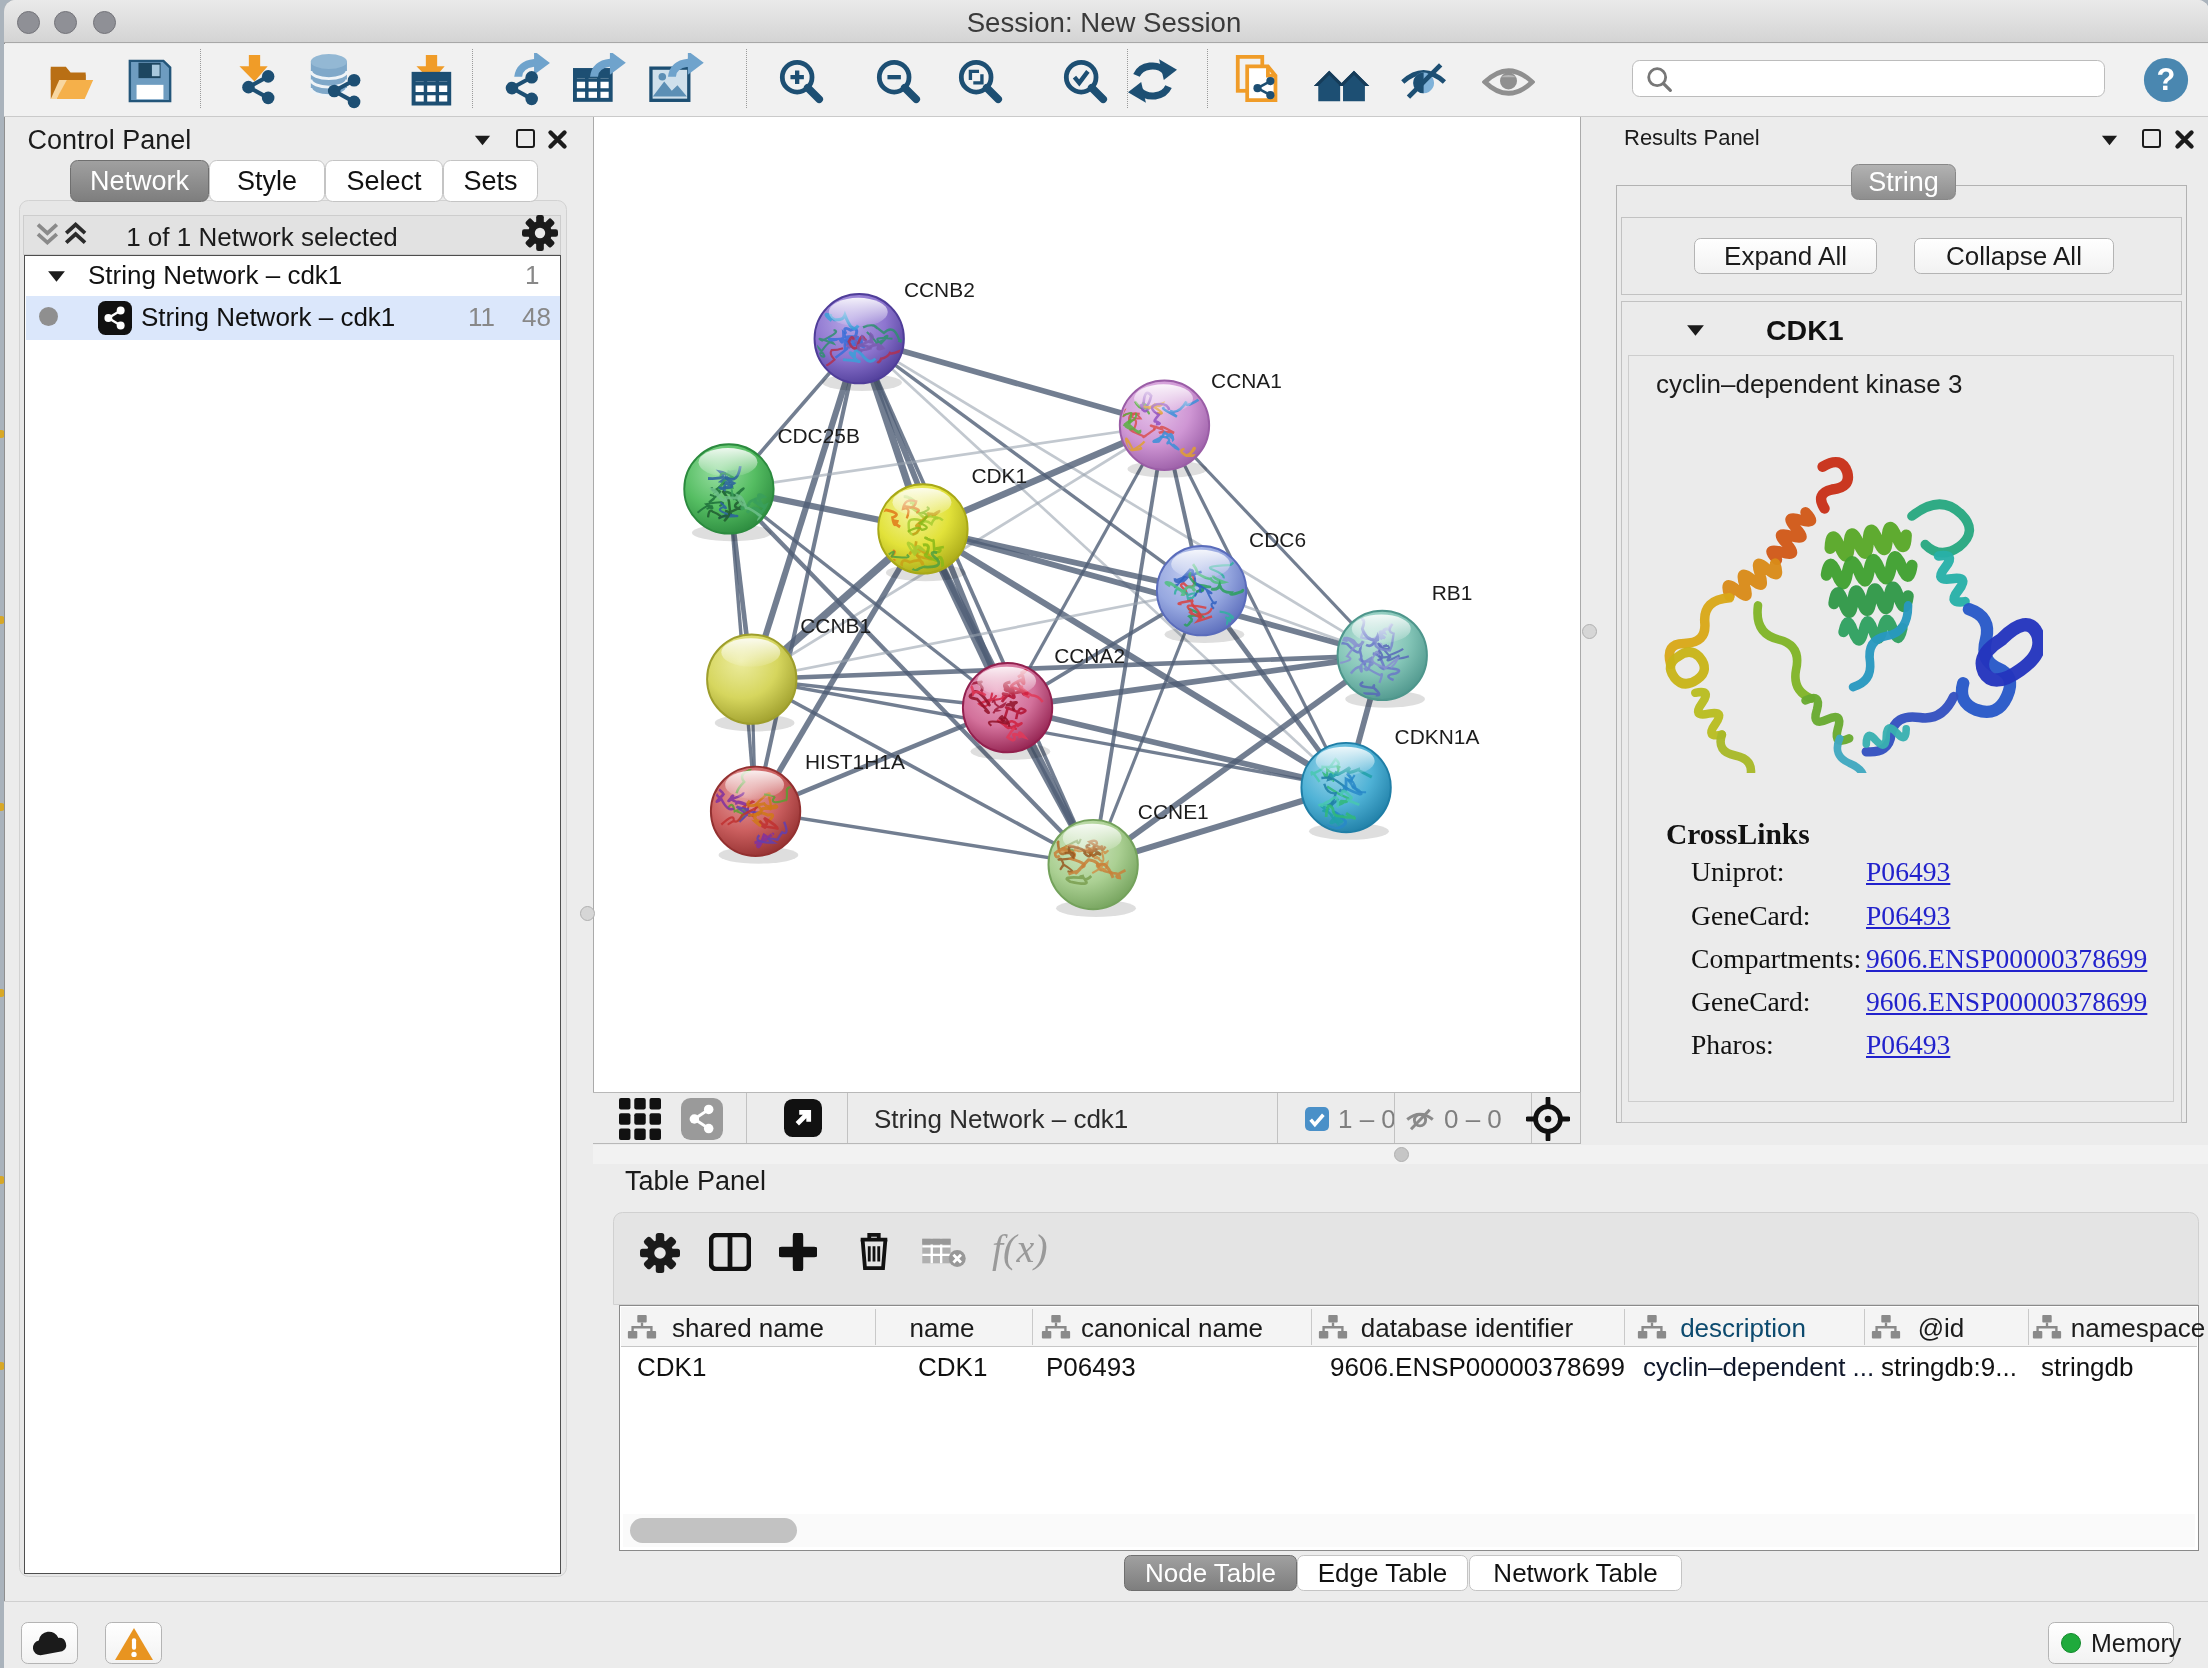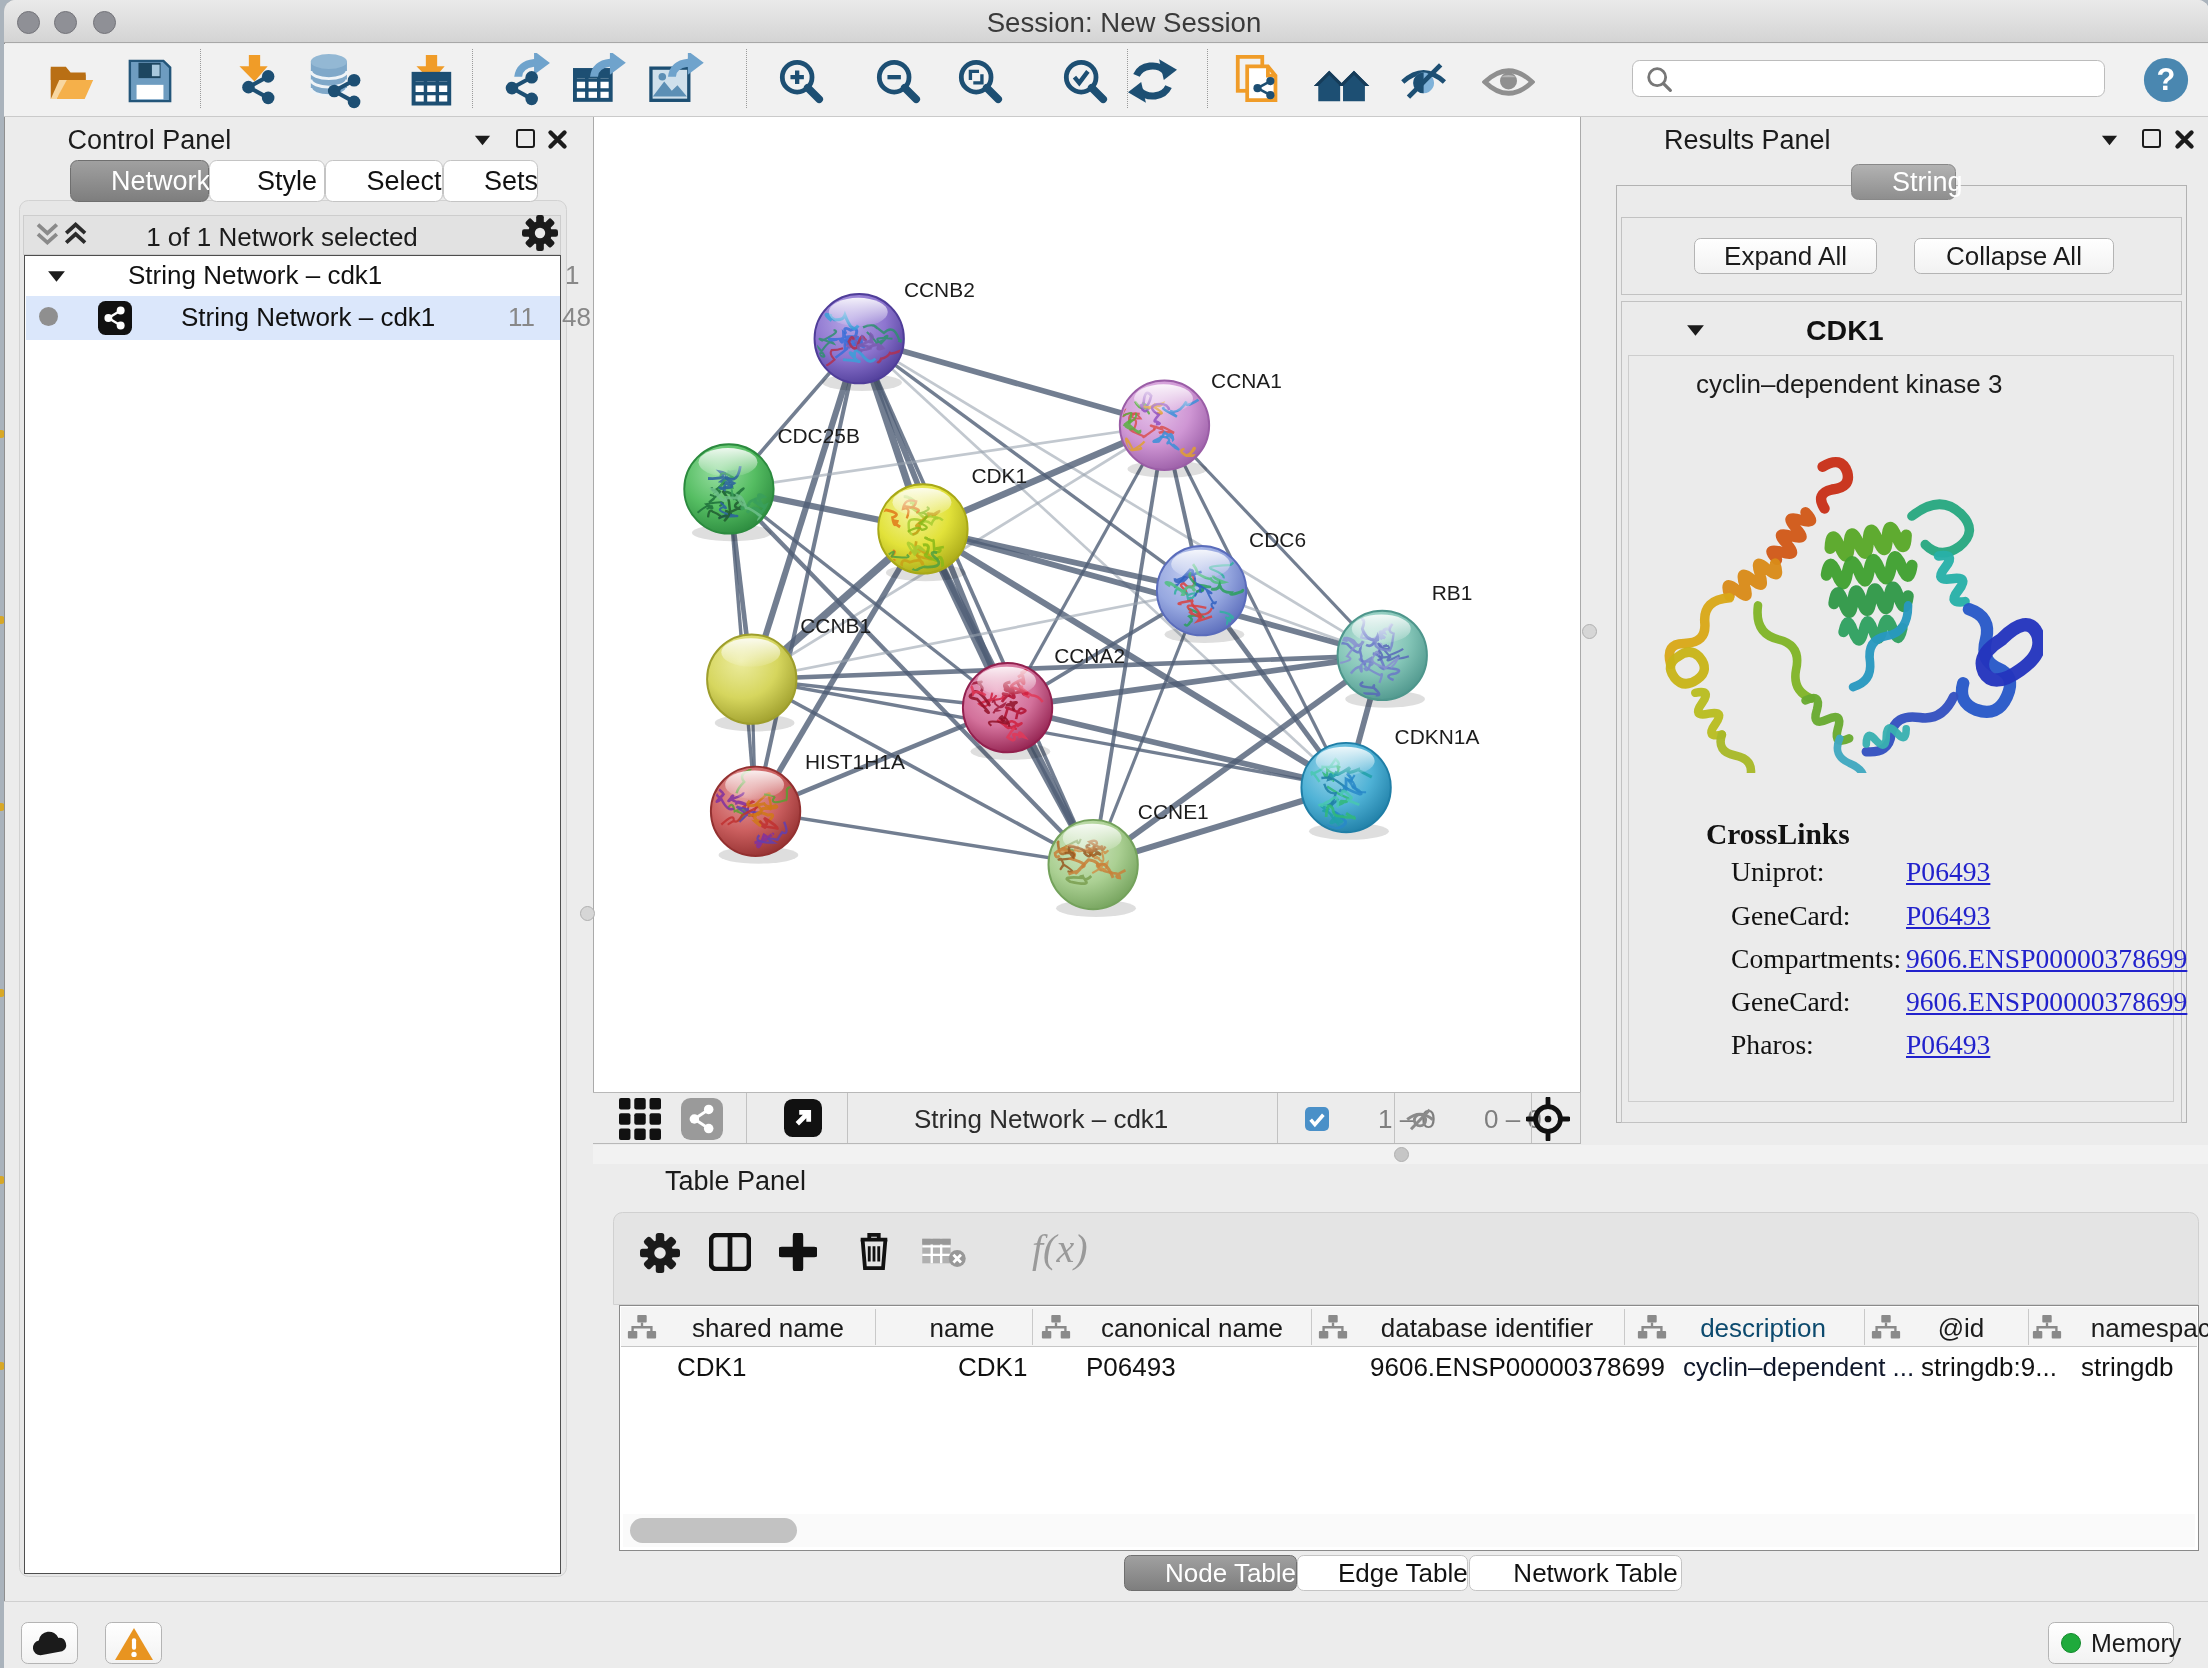--- a/index.html
+++ b/index.html
@@ -1,17 +1,17 @@
 <!DOCTYPE html>
 <html style="font-size:15px"><head><meta charset="utf-8"><style>
 * { margin:0; padding:0; box-sizing:border-box; }
 body { width:2208px; height:1668px; position:relative; overflow:hidden;
   font-family:"Liberation Sans", sans-serif; background:#aab3bc; }
 .abs { position:absolute; }
-.t { position:absolute; white-space:nowrap;padding-left:40px; }
+.t { position:absolute; white-space:nowrap; }
 .nlab { font-family:"Liberation Sans", sans-serif; font-size:22px; fill:#1c1c1c; }
 .btn { position:absolute; background:linear-gradient(#ffffff,#f2f2f2); border:1.4px solid #b4b4b4;
   border-radius:6.7px; text-align:center; color:#1b1b1b; }
 .slink { color:#2222cc; text-decoration:underline; font-family:"Liberation Serif", serif; }
 </style></head><body>
 
 <div class="abs" style="left:-2.9px;top:430px;width:7.6px;height:7.6px;border-radius:50%;background:#d8a827"></div>
 <div class="abs" style="left:-2.9px;top:616px;width:7.6px;height:7.6px;border-radius:50%;background:#d8a827"></div>
 <div class="abs" style="left:-2.9px;top:803px;width:7.6px;height:7.6px;border-radius:50%;background:#d8a827"></div>
 <div class="abs" style="left:-2.9px;top:989px;width:7.6px;height:7.6px;border-radius:50%;background:#d8a827"></div>
@@ -663,21 +663,21 @@
     <circle cx="23" cy="23" r="3.5" fill="#111"></circle>
     <g stroke="#111" stroke-width="5" stroke-linecap="round">
       <line x1="23" y1="1.5" x2="23" y2="10"></line>
       <line x1="23" y1="36" x2="23" y2="44.5"></line>
       <line x1="1.5" y1="23" x2="10" y2="23"></line>
       <line x1="36" y1="23" x2="44.5" y2="23"></line>
     </g>
   </svg>
 <div class="abs" style="left:593px;top:1145px;width:1616px;height:19px;background:#f2f2f2"></div>
 <div class="abs" style="left:1394px;top:1147px;width:15px;height:15px;border-radius:50%;background:#c6c6c6;border:1px solid #b0b0b0"></div>
-<div class="t" style="left:1624px;top:125px;font-size:27px;color:#1b1b1b">Results Panel</div>
+<div class="t" style="left:1624px;top:125px;font-size:22px;color:#1b1b1b">Results Panel</div>
 <svg width="19" height="19" viewBox="0 0 20 20" style="position:absolute;left:2100px;top:131px;">
     <path d="M2 5 h16 L10 15 z" fill="#1b1b1b"></path>
   </svg>
 <div style="position:absolute;left:2142px;top:129px;width:19px;height:19px;border:2.9px solid #1b1b1b;border-radius:2.9px"></div>
 <svg width="21" height="21" viewBox="0 0 24 24" style="position:absolute;left:2174px;top:129px">
     <path d="M4 4 L20 20 M20 4 L4 20" stroke="#1b1b1b" stroke-width="5" stroke-linecap="round"></path>
   </svg>
 <div class="abs" style="left:1616px;top:185px;width:571px;height:938px;background:#ebebeb;border:1px solid #b2b2b2"></div>
 <div class="t" style="left:1851px;top:164px;width:105px;height:36px;background:linear-gradient(#b2b2b2,#8e8e8e);border:1px solid #888;border-radius:7.6px;color:#fff;font-size:27px;text-align:center;line-height:34px;z-index:3">String</div>
 <div class="abs" style="left:1621px;top:217px;width:561px;height:78px;border:1px solid #c2c2c2"></div>

